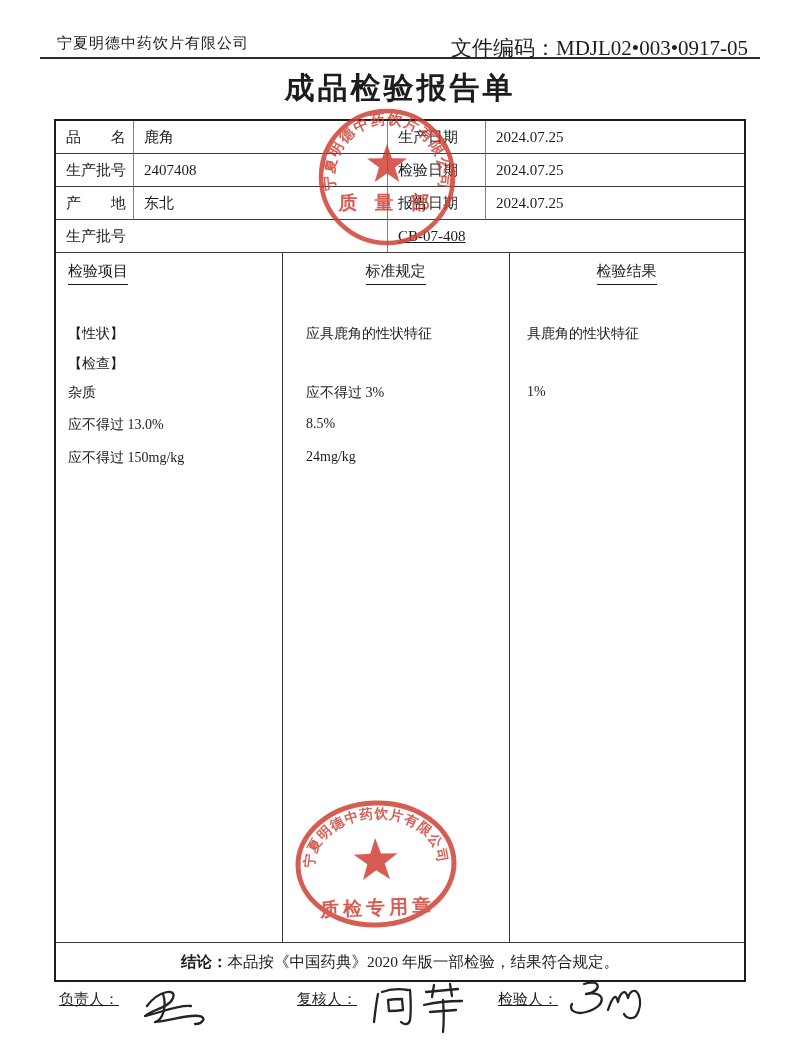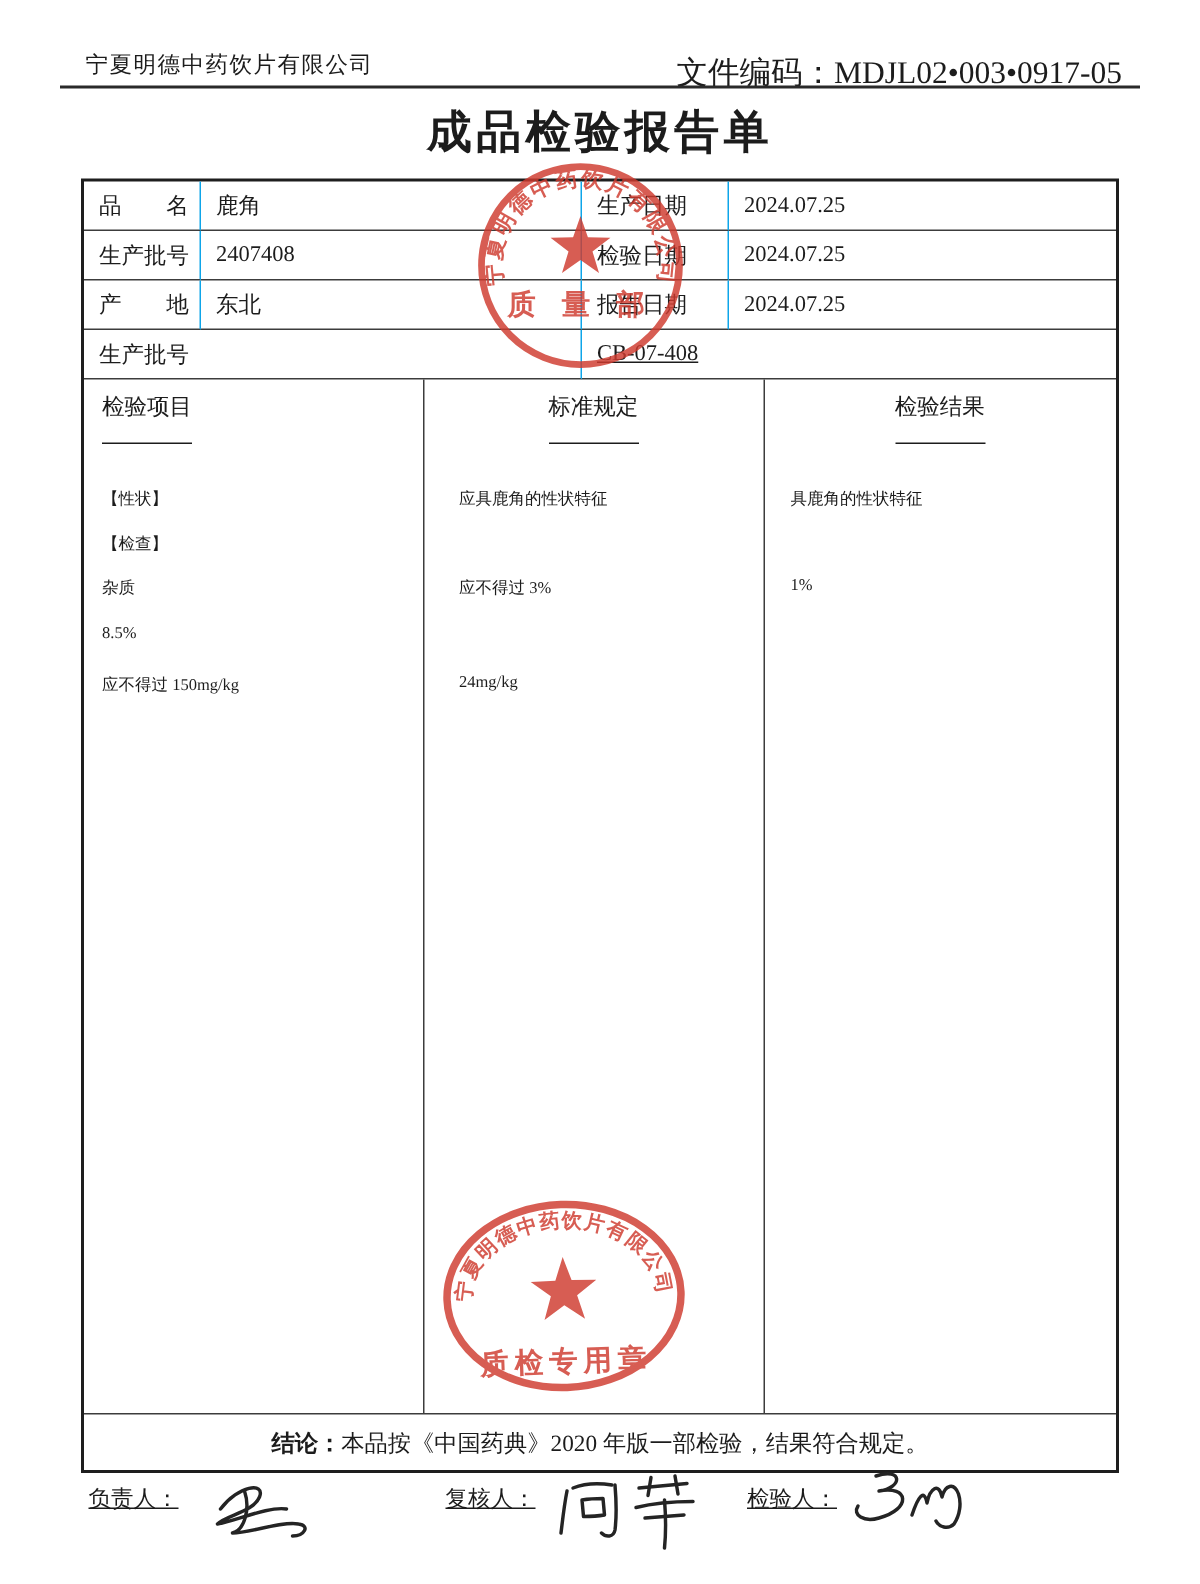--- a/index.html
+++ b/index.html
@@ -25,26 +25,26 @@
   .cell.rb { border-right:1px solid #0ea5e9; }
   .cell.wide-label { word-spacing:26px; }
   .cell.span2a { grid-column:1 / 3; }
   .cell.span2b { grid-column:3 / 5;text-decoration:underline; }
   
   .results { position:relative; width:100%; height:690px; border-bottom:1px solid #3c3c3c; }
   .vline { position:absolute; top:0; bottom:0; width:1px; background:#3c3c3c; }
   .vline.v1 { left:226px; } .vline.v2 { left:453px; }
   .res-head { position:absolute; top:9px; left:0; width:100%; height:22px; }
   .res-head .h { position:absolute; font-size:15px; }
-  .res-head .h span { border-bottom:1px solid #1c1c1c; padding-bottom:15px;margin-top:30px; }
+  .res-head .h span { border-bottom:1px solid #1c1c1c; padding-bottom:5px;margin-top:30px; }
   .res-head .h1 { left:12px; }
   .res-head .h2 { left:226px; width:227px; text-align:center; }
   .res-head .h3 { left:453px; width:235px; text-align:center; }
   .res-row { position:absolute; left:0; width:100%; display:grid;
-    grid-template-columns:226px 227px 235px; font-size:11px; }
+    grid-template-columns:226px 227px 235px; font-size:14px; }
   .res-row > div:nth-child(1){ padding-left:12px; }
   .res-row > div:nth-child(2){ padding-left:24px; }
   .res-row > div:nth-child(3){ padding-left:18px; }
   .r0{ top:72px; } .r1{ top:102px; } .r2{ top:131px; } .r3{ top:163px; } .r4{ top:196px; }
   
   .conclusion { height:39px; display:flex; align-items:center; justify-content:center;
     font-size:15.5px; }
   .conclusion .lbl { font-weight:bold; }
   
   .sig-label { position:absolute; font-size:15px;text-decoration:underline; }
@@ -108,20 +108,21 @@
       <div>【检查】</div>
       <div></div>
       <div></div>
     </div>
     <div class="res-row r2">
       <div>杂质</div>
       <div>应不得过 3%</div>
       <div>1%</div>
     </div>
     <div class="res-row r3">
+      <div>应不得过 13.0%</div>
       <div>8.5%</div>
     </div>
     <div class="res-row r4">
       <div>应不得过 150mg/kg</div>
       <div>24mg/kg</div>
     </div>
   </div>
 
   <div class="conclusion">
     <span class="lbl">结论：</span>

